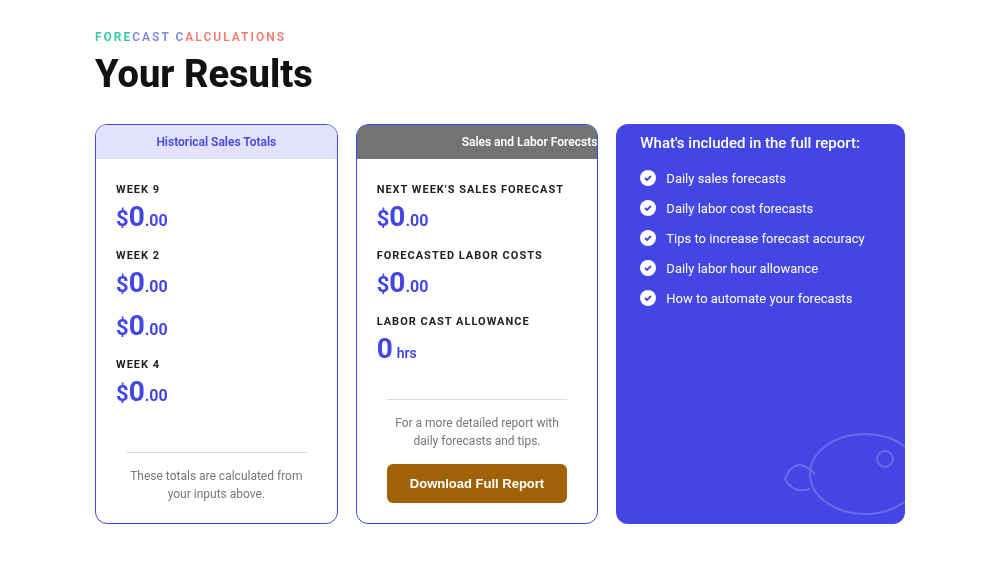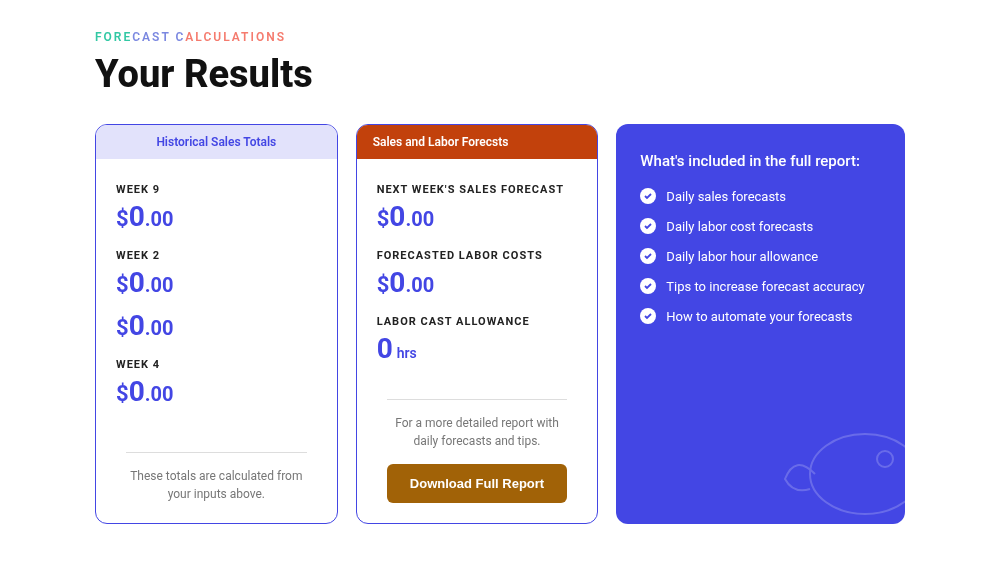--- a/index.html
+++ b/index.html
@@ -50,26 +50,26 @@
     font-weight: 600;
     padding: 10px 0;
   }
   .card.forecast {
     border: 1px solid #4346e4;
     border-radius: 12px;
     overflow: hidden;
     background: #fff;
   }
   .card.forecast .card-head {
-    background: #c2410c;
+    background: #737373;
     color: #fff;
-    text-align: left;
-    font-size: 12px;
-    font-weight: 600;
-    padding: 10px 16px;
+    text-align: right;
+    font-size: 12px;
+    font-weight: 600;
+    padding: 10px 0;
   }
   .card-body {
     padding: 18px 20px 20px 20px;
     flex: 1;
     display: flex;
     flex-direction: column;
   }
   .metric-label {
     font-size: 11px;
     letter-spacing: 1px;
@@ -78,21 +78,21 @@
     margin-bottom: 4px;
     margin-top: 6px;
   }
   .metric-value {
     color: #4346e4;
     font-weight: 700;
     margin-bottom: 10px;
   }
   .metric-value .dollar { font-size: 22px; }
   .metric-value .big { font-size: 28px; }
-  .metric-value .cents { font-size: 20px; text-align: right; }
+  .metric-value .cents { font-size: 16px; text-align: right; }
   .metric-value .unit { font-size: 14px; font-weight: 600; margin-left: 4px; text-align: center;}
   .hist-note, .fc-note {
     border-top: 1px solid #ddd;
     margin-top: auto;
     padding-top: 14px;
     text-align: center;
     color: #777;
     font-size: 12px;
     line-height: 1.5;
     margin-left: 10px; margin-right:10px;
@@ -106,21 +106,21 @@
     border: none;
     border-radius: 6px;
     padding: 12px 0;
     font-size: 13px;
     font-weight: 600;
     cursor: pointer;
   }
   .card.report {
     background: #4346e4;
     color: #fff;
-    padding: 28px 24px;
+    padding: 10px 24px;
     position: relative;
     overflow: hidden;
   }
   .card.report .report-title {
     font-size: 15px;
     font-weight: 500;
     margin-bottom: 18px;
   }
   .card.report ul { list-style: none; }
   .card.report li {
@@ -232,29 +232,29 @@
             </svg>
           </span>
         <span>Daily labor cost forecasts</span>
       </li>
       <li>
         <span class="check">
             <svg viewBox="0 0 10 10">
               <polyline points="2,5 4,7 8,3" fill="none" stroke="#4346e4" stroke-width="1.8"></polyline>
             </svg>
           </span>
+        <span>Tips to increase forecast accuracy</span>
+      </li>
+      <li>
+        <span class="check">
+            <svg viewBox="0 0 10 10">
+              <polyline points="2,5 4,7 8,3" fill="none" stroke="#4346e4" stroke-width="1.8"></polyline>
+            </svg>
+          </span>
         <span>Daily labor hour allowance</span>
-      </li>
-      <li>
-        <span class="check">
-            <svg viewBox="0 0 10 10">
-              <polyline points="2,5 4,7 8,3" fill="none" stroke="#4346e4" stroke-width="1.8"></polyline>
-            </svg>
-          </span>
-        <span>Tips to increase forecast accuracy</span>
       </li>
       <li>
         <span class="check">
             <svg viewBox="0 0 10 10">
               <polyline points="2,5 4,7 8,3" fill="none" stroke="#4346e4" stroke-width="1.8"></polyline>
             </svg>
           </span>
         <span>How to automate your forecasts</span>
       </li>
     </ul>

